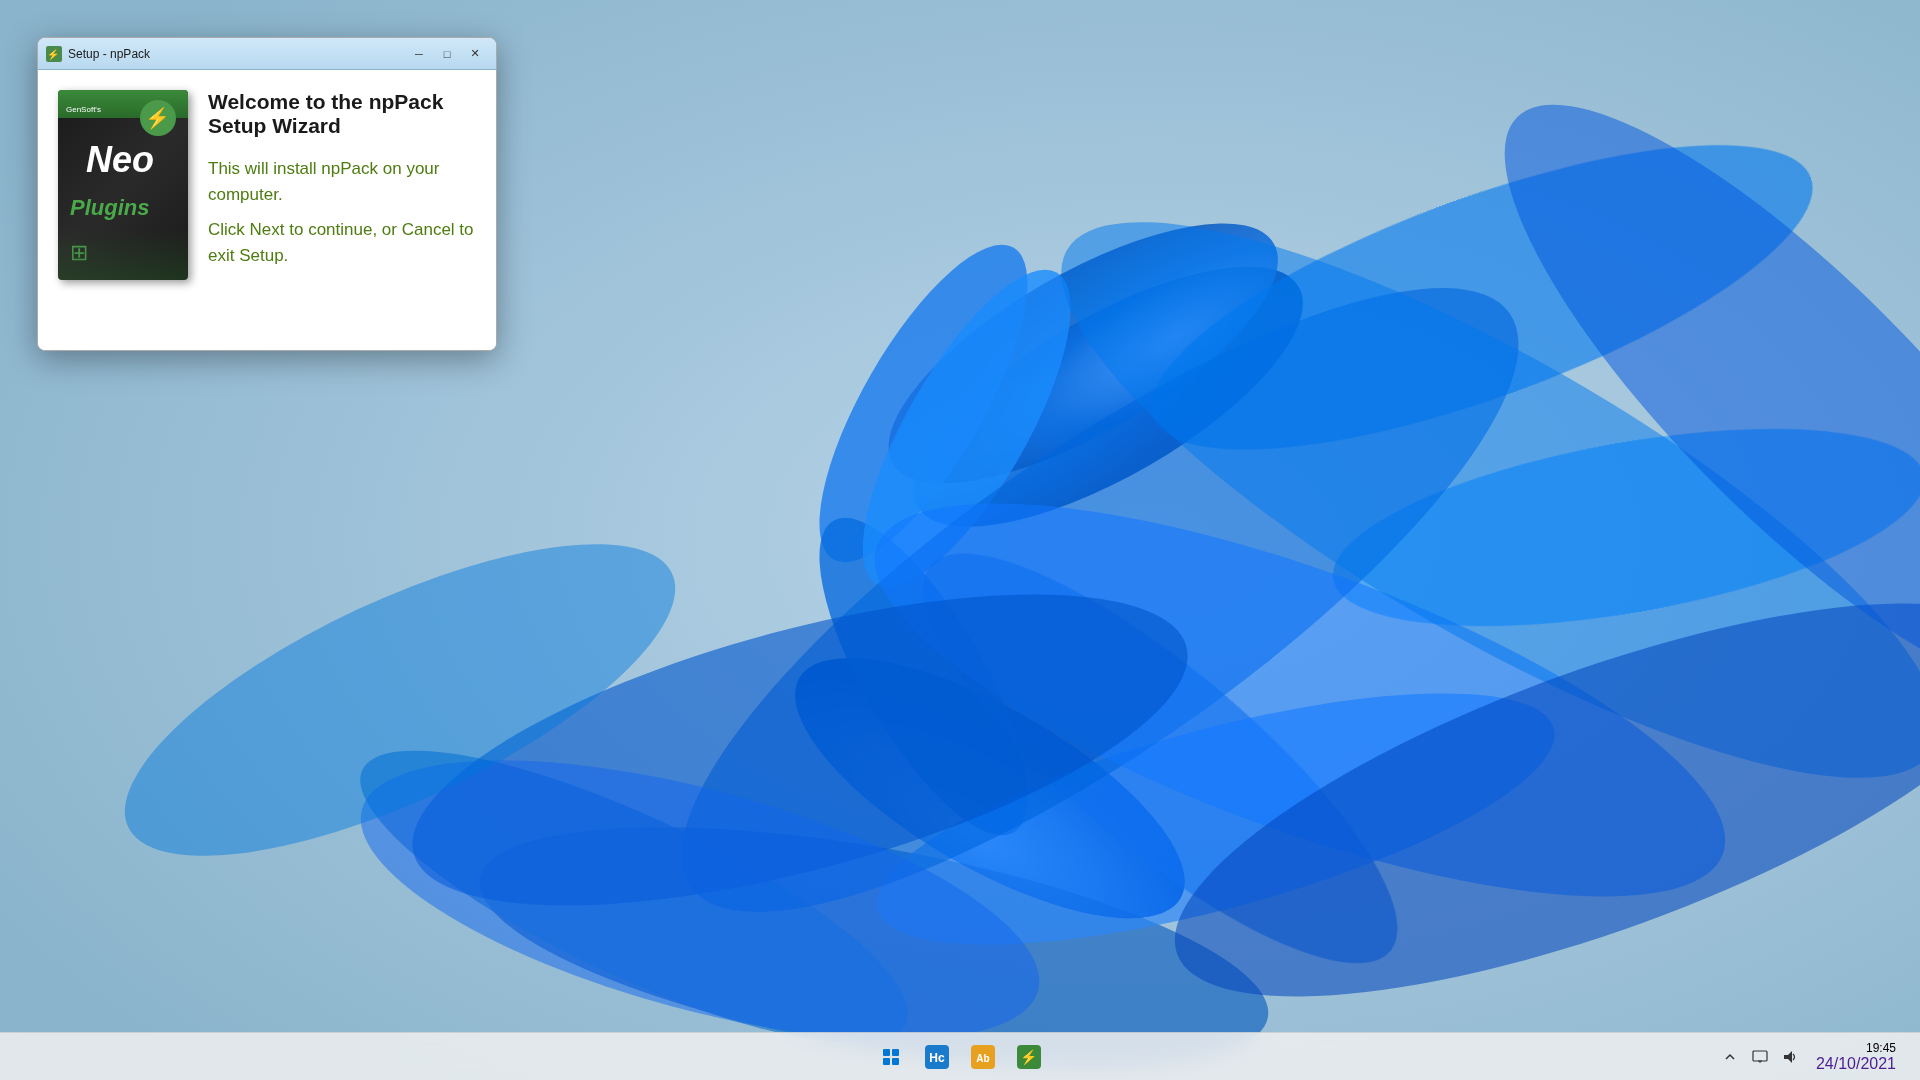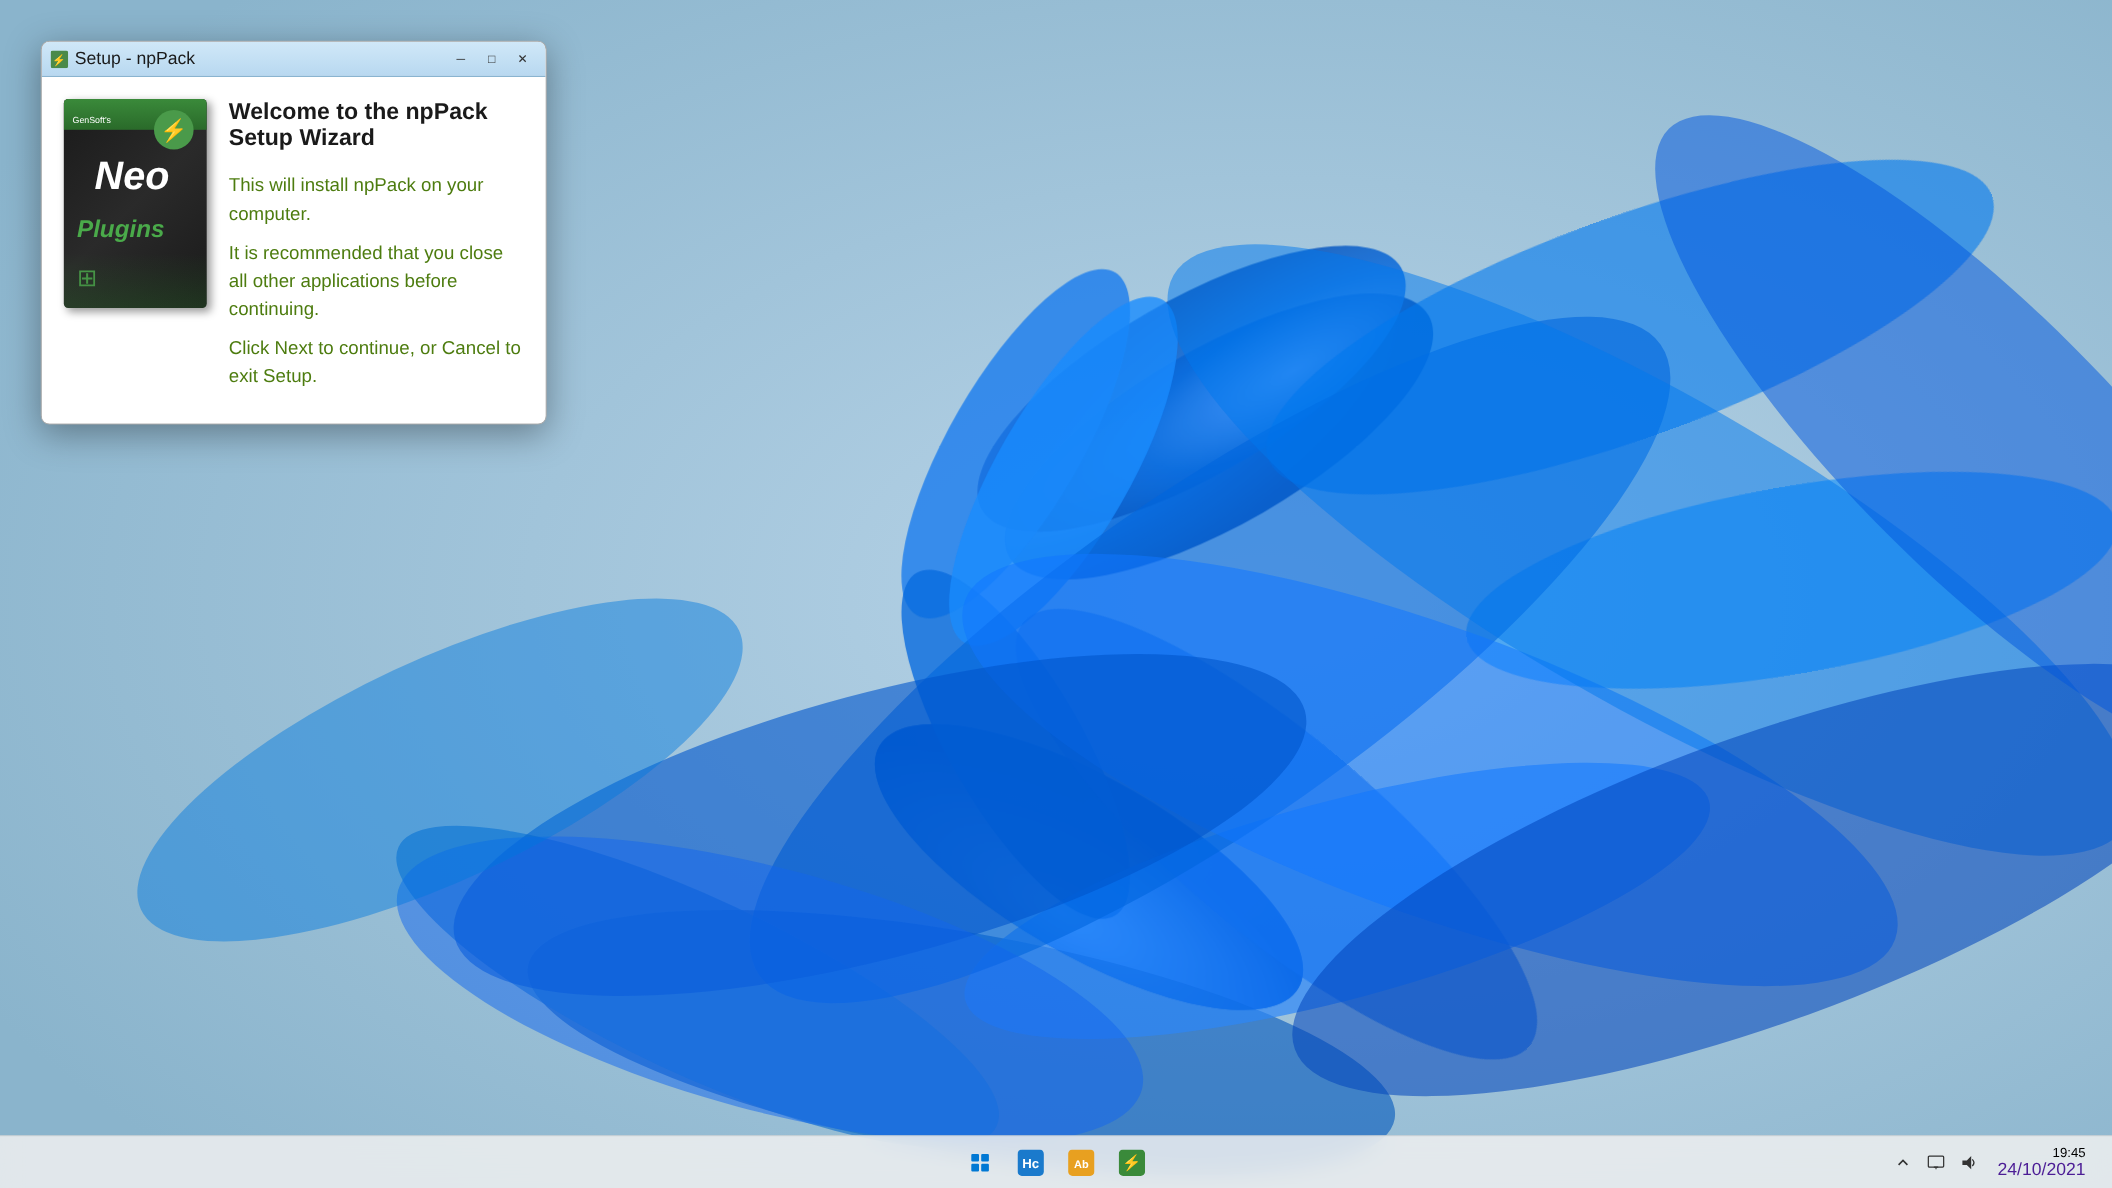--- a/index.html
+++ b/index.html
@@ -133,21 +133,21 @@
     #dialog-icon {
       width: 16px;
       height: 16px;
       margin-right: 6px;
       display: flex;
       align-items: center;
       justify-content: center;
     }
 
     #dialog-title-text {
-      font-size: 16px;
+      font-size: 12px;
       color: #1a1a1a;
       flex: 1;
     }
 
     #dialog-controls {
       display: flex;
       gap: 2px;
     }
 
     .win-btn {
@@ -394,21 +394,20 @@
           <div class="box-neo-text">Neo</div>
           <div class="box-plugins-text">Plugins</div>
           <div class="box-windows-icon">⊞</div>
           <div class="box-green-stripe"></div>
         </div>
       </div>
 
       <div id="dialog-content">
         <div id="wizard-title">Welcome to the npPack Setup Wizard</div>
         <p class="dialog-text">This will install npPack on your computer.</p>
-        <p class="dialog-text">It is recommended that you close all other applications before continuing.</p>
         <p class="dialog-text">Click Next to continue, or Cancel to exit Setup.</p>
       </div>
     </div>
 
   </div>
 
   <div id="taskbar">
     <div id="taskbar-center">
 
       <div class="taskbar-icon">

